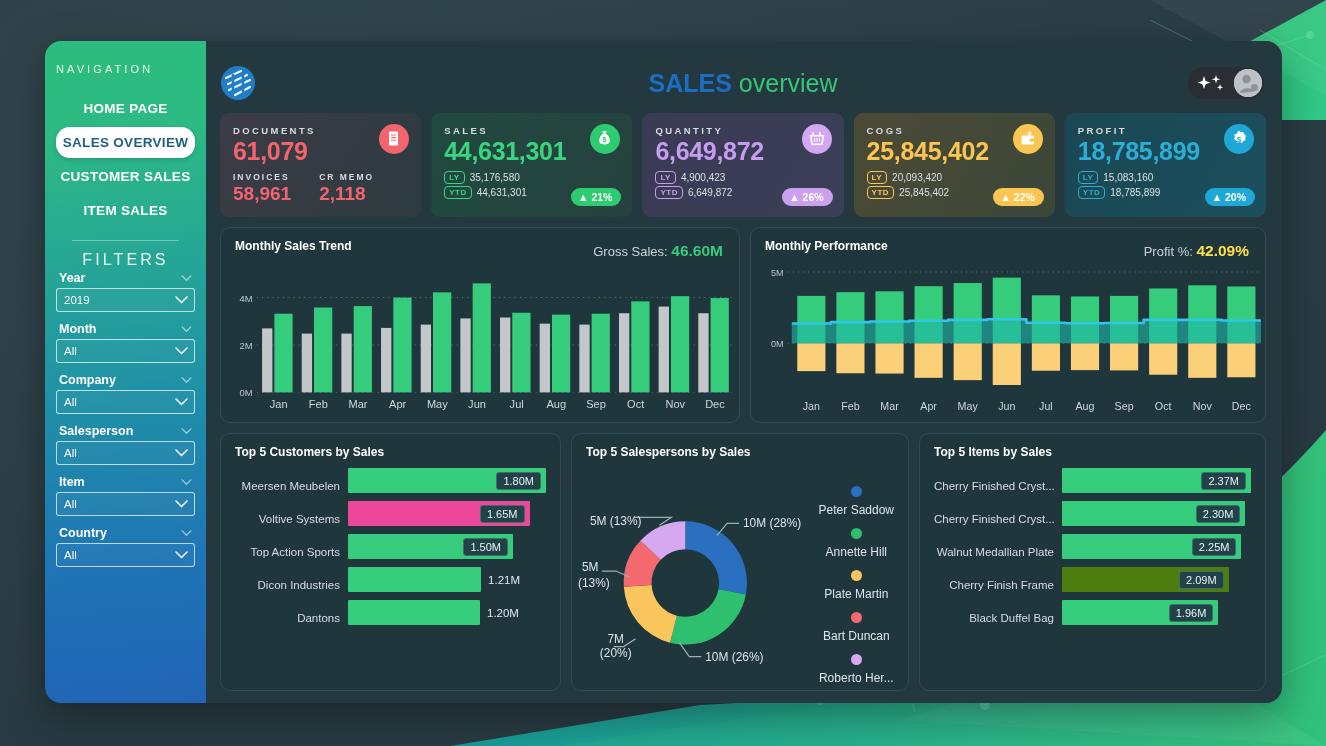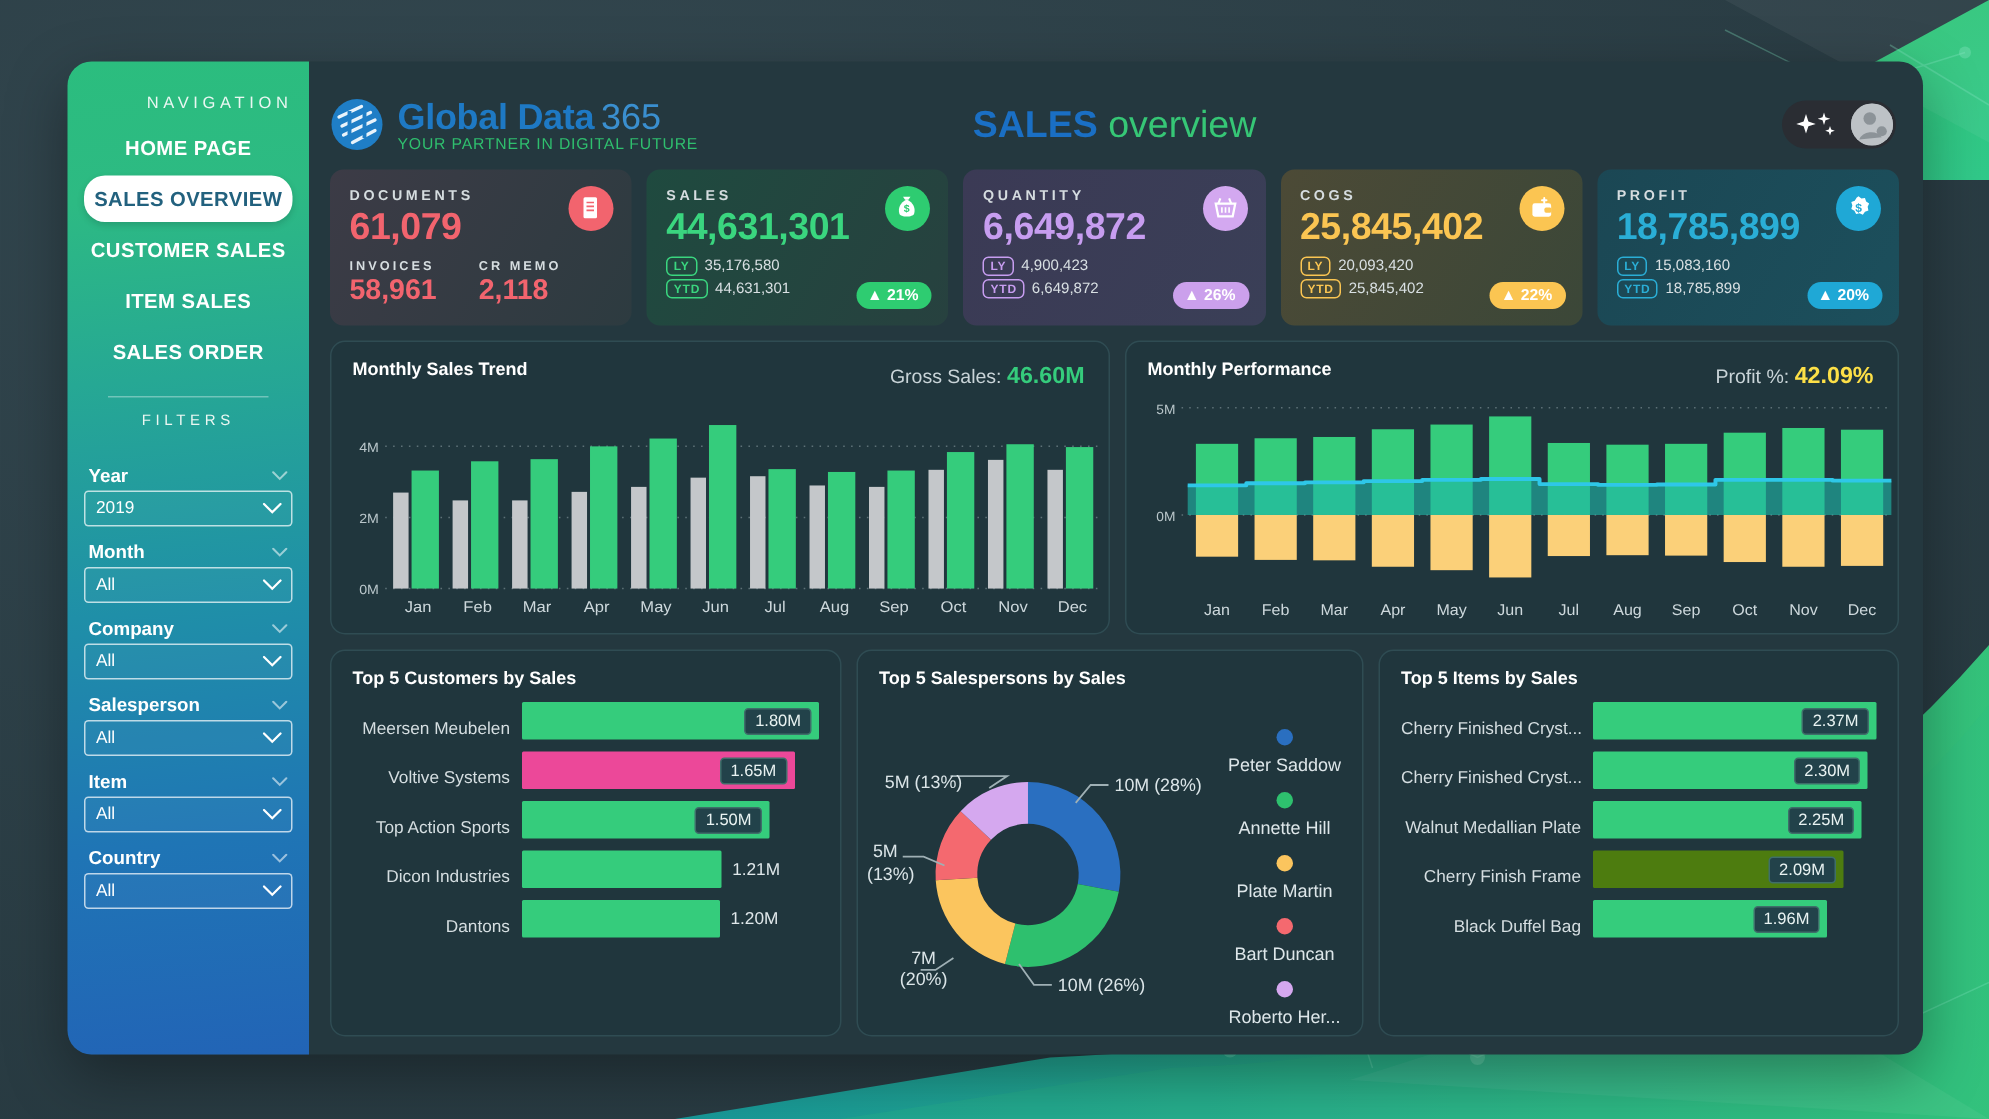--- a/index.html
+++ b/index.html
@@ -21,36 +21,36 @@
     display:flex;
   }
 
   
   #sidebar {
     width:161px; flex:0 0 161px; border-radius:16px 0 0 16px;
     background:linear-gradient(175deg,#2bbd7e 0%,#2dba83 14%,#26a894 32%,#1f8fa8 55%,#1f75b5 78%,#2264b6 100%);
     padding:22px 11px 0 11px; position:relative; overflow:hidden;
   }
   .nav-head {
-    color:#eaf7f2; font-size:11px; letter-spacing:3.1px; text-align:right;
-    font-weight:400; margin-bottom:8px;
+    color:#eaf7f2; font-size:11px; letter-spacing:3.1px; text-align:left;
+    font-weight:400; margin-bottom:18px;
   }
   .nav-item {
     color:#ffffff; font-size:13.5px; font-weight:bold; text-align:center;
     letter-spacing:.3px; padding:8px 2px; margin-bottom:3px; cursor:pointer;
     border-radius:14px;
   }
   .nav-item.active {
     background:#ffffff; color:#22617e; padding:8px 4px;
     box-shadow:0 2px 5px rgba(0,0,0,.15);
   }
   .nav-sep { height:1px; background:rgba(255,255,255,.35); margin:14px 16px 10px; }
   .filters-head {
-    color:#eaf7f2; font-size:10px; letter-spacing:3.1px; text-align:center;
-    margin-bottom:24px;
+    color:#eaf7f2; font-size:16px; letter-spacing:3.1px; text-align:center;
+    margin-bottom:2px;
   }
   .f-label-row {
     display:flex; align-items:center; justify-content:space-between;
     padding:0 3px 3px 3px;
   }
   .f-label { color:#ffffff; font-size:12.5px; font-weight:bold; }
   .f-chev { width:11px; height:7px; opacity:.55; }
   .f-select {
     height:24px; border:1px solid rgba(255,255,255,.7); border-radius:3px;
     display:flex; align-items:center; justify-content:space-between;
@@ -200,21 +200,20 @@
 
 <div id="app">
 
   <aside id="sidebar">
     <div class="nav-head">NAVIGATION</div>
     <div id="nav-list">
         <div class="nav-item">HOME PAGE</div>
         <div class="nav-item active">SALES OVERVIEW</div>
         <div class="nav-item">CUSTOMER SALES</div>
         <div class="nav-item">ITEM SALES</div>
-        <div class="nav-item">SALES ORDER</div>
       </div>
     <div class="nav-sep"></div>
     <div class="filters-head">FILTERS</div>
     <div id="filter-list">
         <div>
           <div class="f-label-row">
        <span class="f-label">Year</span>
        <svg class="f-chev" viewBox="0 0 12 8">
               <path d="M1 1 L6 6 L11 1" stroke="#ffffff" stroke-width="1.6" fill="none" stroke-linecap="round"></path>
             </svg>
@@ -309,27 +308,20 @@
             <path d="M6 13 L21 6"></path>
               <path d="M8 19 L27 10"></path>
             <path d="M9 25 L30 15"></path>
               <path d="M15 30 L30 22"></path>
           </g>
           <g stroke="#1f7ec6" stroke-width="2.6" fill="none">
             <path d="M13 9 L13 27"></path>
               <path d="M23 9 L23 27"></path>
           </g>
         </svg>
-        <div>
-          <div>
-            <span class="logo-txt1">Global Data</span>
-            <span class="logo-txt2">365</span>
-          </div>
-          <div class="logo-sub">YOUR PARTNER IN DIGITAL FUTURE</div>
-        </div>
       </div>
 
       <div id="page-title">
         <span class="t1">SALES</span>
         <span class="t2">overview</span>
       </div>
 
       <div id="topright">
         <svg width="42" height="20" viewBox="0 0 42 20">
           <path d="M9 3 L10.6 8 L15.5 9.6 L10.6 11.2 L9 16 L7.4 11.2 L2.5 9.6 L7.4 8 Z" fill="#ffffff"></path>

